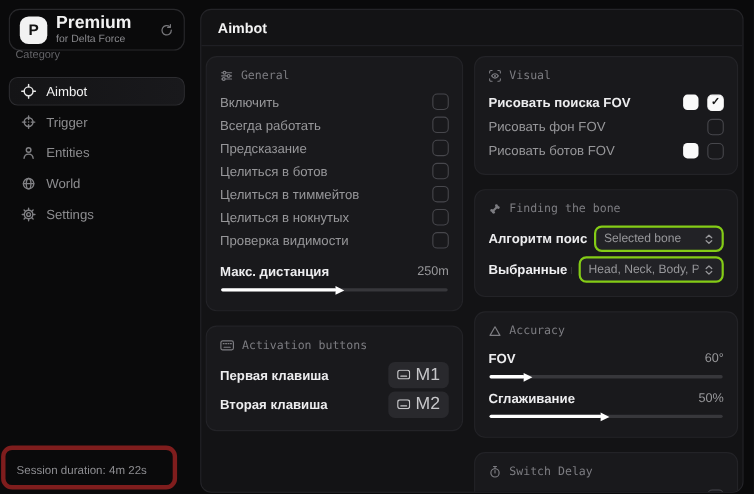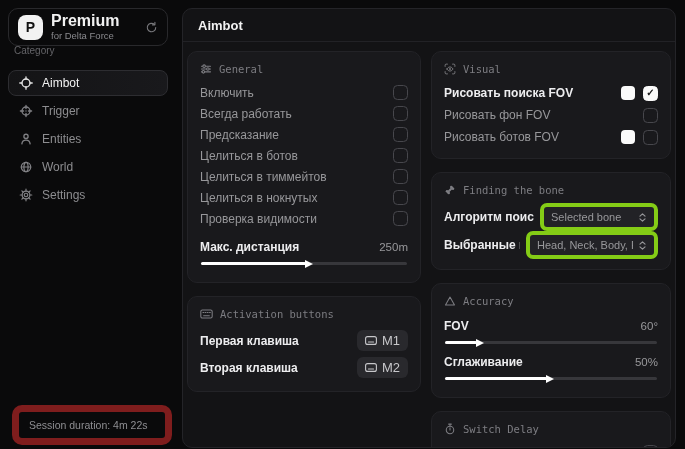--- a/index.html
+++ b/index.html
@@ -14,21 +14,21 @@
   .brand-text { flex:1; line-height:1.15; }
   .brand-title { font-size:16px; font-weight:bold; color:#f1f1f1; }
   .brand-sub { font-size:9.5px; color:#8a8a8e; }
   .refresh-btn { color:#77777b; cursor:pointer; }
   .cat-label { position:absolute; left:14px; top:45px; font-size:10px; color:#646468; }
   .nav { position:absolute; left:8px; top:70px; width:160px; }
   .nav-item { height:26px; margin-bottom:2px; display:flex; align-items:center; gap:9px; padding:0 10px; border-radius:8px; font-size:12px; color:#8d8d90; border:1px solid transparent; cursor:pointer; }
   .nav-item .nicon { color:#808084; display:flex; }
   .nav-item.active { border-color:#2d2d31; background:linear-gradient(90deg,#141416,#19191c); color:#f2f2f2; }
   .nav-item.active .nicon { color:#e8e8e8; }
-  .session { position:absolute; left:12px; bottom:4px; width:160px; height:40px; border:7px solid #7f1d1d; border-radius:10px; display:flex; align-items:flex-end; padding:0 10px 7px; font-size:10.5px; color:#8e8e92; }
+  .session { position:absolute; left:1px; bottom:4px; width:160px; height:40px; border:4px solid #7f1d1d; border-radius:10px; display:flex; align-items:flex-end; padding:0 10px 7px; font-size:10.5px; color:#8e8e92; }
 
   
   .main { position:absolute; left:182px; top:8px; width:494px; height:440px; background:#131315; border:1px solid #242428; border-radius:10px; overflow:hidden; }
   .main-header { height:33px; border-bottom:1px solid #222226; display:flex; align-items:center; padding:0 15px; font-size:13px; font-weight:bold; color:#f2f2f2; }
   .content { display:flex; gap:10px; padding:9px 4px 0 4px; align-items:flex-start; }
   .col-left { width:236px; }
   .col-right { width:240px; }
   .card { background:#19191c; border:1px solid #232327; border-radius:10px; padding:9px 12px 10px; margin-bottom:13px; }
   .sec-head { display:flex; align-items:center; gap:7px; color:#7d7d82; font-family:"DejaVu Sans Mono", monospace; font-size:10.5px; margin-bottom:6px; height:15px; }
 
@@ -46,22 +46,22 @@
   .checkbox { width:15px; height:15px; border:1.5px solid #47474c; border-radius:4.5px; flex:0 0 auto; cursor:pointer; }
   .checkbox.checked { background:#fafafa; border-color:#fafafa; display:flex; align-items:center; justify-content:center; }
   .checkbox.checked::after { content:"✓"; color:#151515; font-size:10px; font-weight:bold; line-height:1; }
   .rgt { display:flex; align-items:center; gap:8px; }
   .swatch { width:14px; height:14px; background:#fafafa; border-radius:4px; cursor:pointer; }
 
   .slider { height:3px; background:#37373b; border-radius:2px; margin:5px 1px 7px; position:relative; }
   .slider .fill { height:100%; background:#ffffff; border-radius:2px; position:relative; }
   .slider .thumb { position:absolute; right:-7px; top:50%; transform:translateY(-50%); width:0; height:0; border-left:8px solid #ffffff; border-top:4.5px solid transparent; border-bottom:4.5px solid transparent; }
 
-  .key-badge { background:#29292d; border-radius:6px; padding:3px 8px; font-size:13px; color:#c7c7ca; display:flex; align-items:center; gap:5px; cursor:pointer; }
-  .dropdown { background:#222226; border:4px solid #84cc16; border-radius:7px; padding:4px 7px; display:flex; align-items:center; justify-content:space-between; gap:5px; font-size:11px; color:#98989b; flex:0 0 auto; cursor:pointer; }
+  .key-badge { background:#29292d; border-radius:6px; padding:3px 8px; font-size:16px; color:#c7c7ca; display:flex; align-items:center; gap:5px; cursor:pointer; }
+  .dropdown { background:#222226; border:2px solid #84cc16; border-radius:7px; padding:4px 7px; display:flex; align-items:center; justify-content:space-between; gap:5px; font-size:11px; color:#98989b; flex:0 0 auto; cursor:pointer; }
   .dd-a { width:118px; } .dd-b { width:132px; }
   .dd-val { white-space:nowrap; overflow:hidden; }
   .clip { flex:1; white-space:nowrap; overflow:hidden; margin-right:6px; }
 </style>
 </head>
 <body>
 
 <div class="sidebar">
   <div class="brand">
     <div class="logo">P</div>

